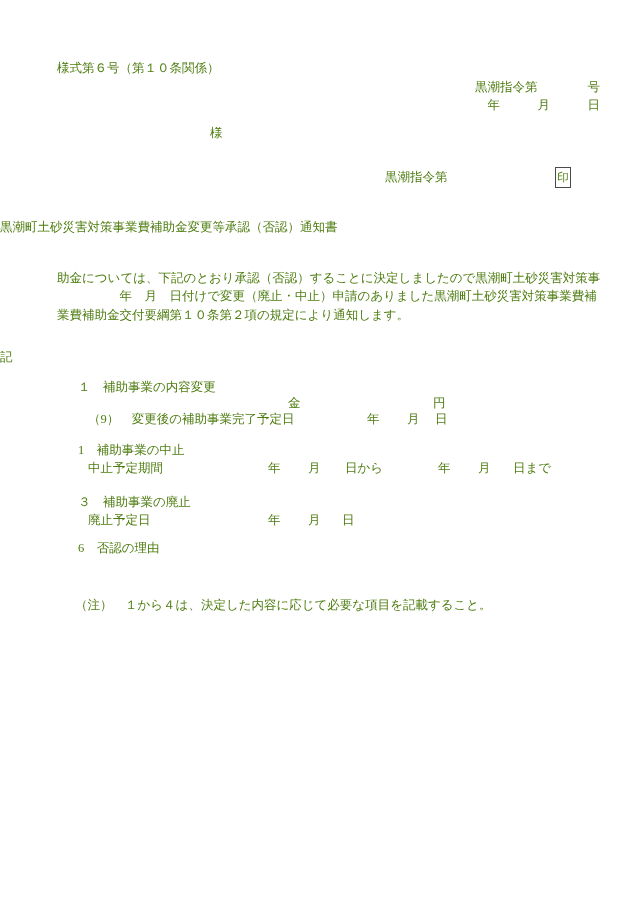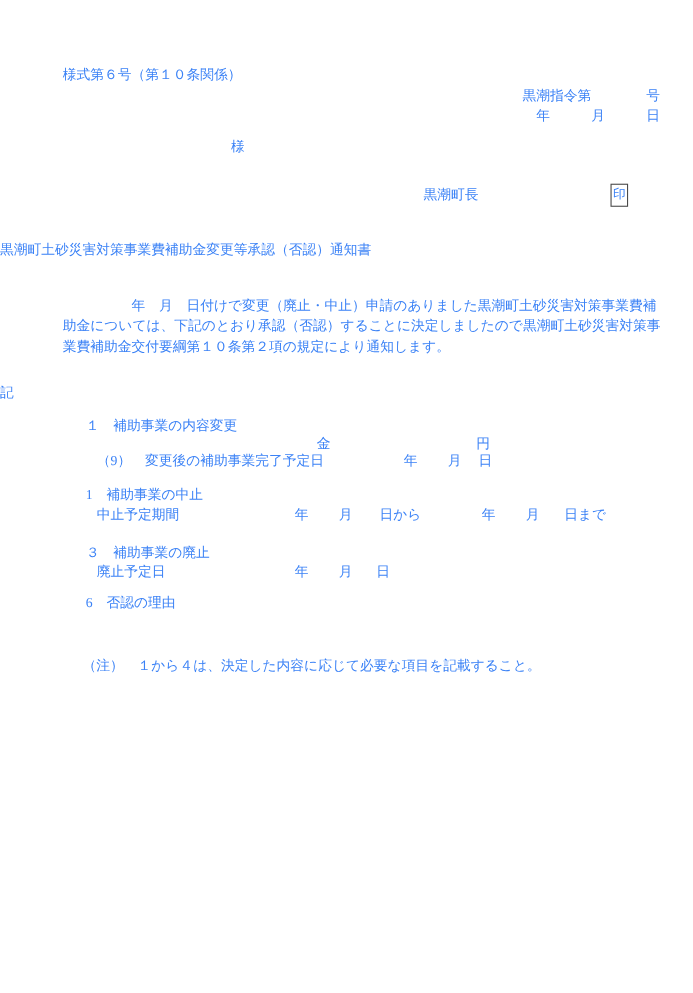--- a/index.html
+++ b/index.html
@@ -4,21 +4,21 @@
 <style>
   * { margin: 0; padding: 0; box-sizing: border-box; }
   html, body { background: #ffffff; }
   .page {
     position: relative;
     width: 630px;
     height: 662px;
     background: #ffffff;
     font-family: "Liberation Serif", "DejaVu Serif", serif;
     font-size: 12.5px;
-    color: #3b82f6;
+    color: #4d7c0f;
     overflow: hidden;
   }
   .line {
     position: absolute;
     white-space: pre;
     line-height: 15px;
   }
   .right-align {
     right: 30px;
     text-align: center;
@@ -69,31 +69,31 @@
 <div class="page">
 
   <div class="line" style="left:57px; top:61px">様式第６号（第１０条関係）</div>
 
   <div class="line right-align" style="top:80px">黒潮指令第　　　　号</div>
 
   <div class="line right-align" style="top:98px">年　　　月　　　日</div>
 
   <div class="line" style="left:210px; top:126px">様</div>
 
-  <div class="line" style="left:385px; top:170px">黒潮町長</div>
+  <div class="line" style="left:385px; top:170px">黒潮指令第</div>
 
   <div class="seal-box">
     <span>印</span>
   </div>
 
   <div class="line center-align" style="top:220px">黒潮町土砂災害対策事業費補助金変更等承認（否認）通知書</div>
 
   <div class="body-para">
+    <div class="bline">助金については、下記のとおり承認（否認）することに決定しましたので黒潮町土砂災害対策事</div>
     <div class="bline">　　　　　年　月　日付けで変更（廃止・中止）申請のありました黒潮町土砂災害対策事業費補</div>
-    <div class="bline">助金については、下記のとおり承認（否認）することに決定しましたので黒潮町土砂災害対策事</div>
     <div class="bline">業費補助金交付要綱第１０条第２項の規定により通知します。</div>
   </div>
 
   <div class="line center-align" style="top:350px">記</div>
 
   <div class="line" style="left:78px; top:380px">１　補助事業の内容変更</div>
 
   <div class="fill-line" style="top:396px">
     <span style="left:288px">金</span>
     <span style="left:433px">円</span>

